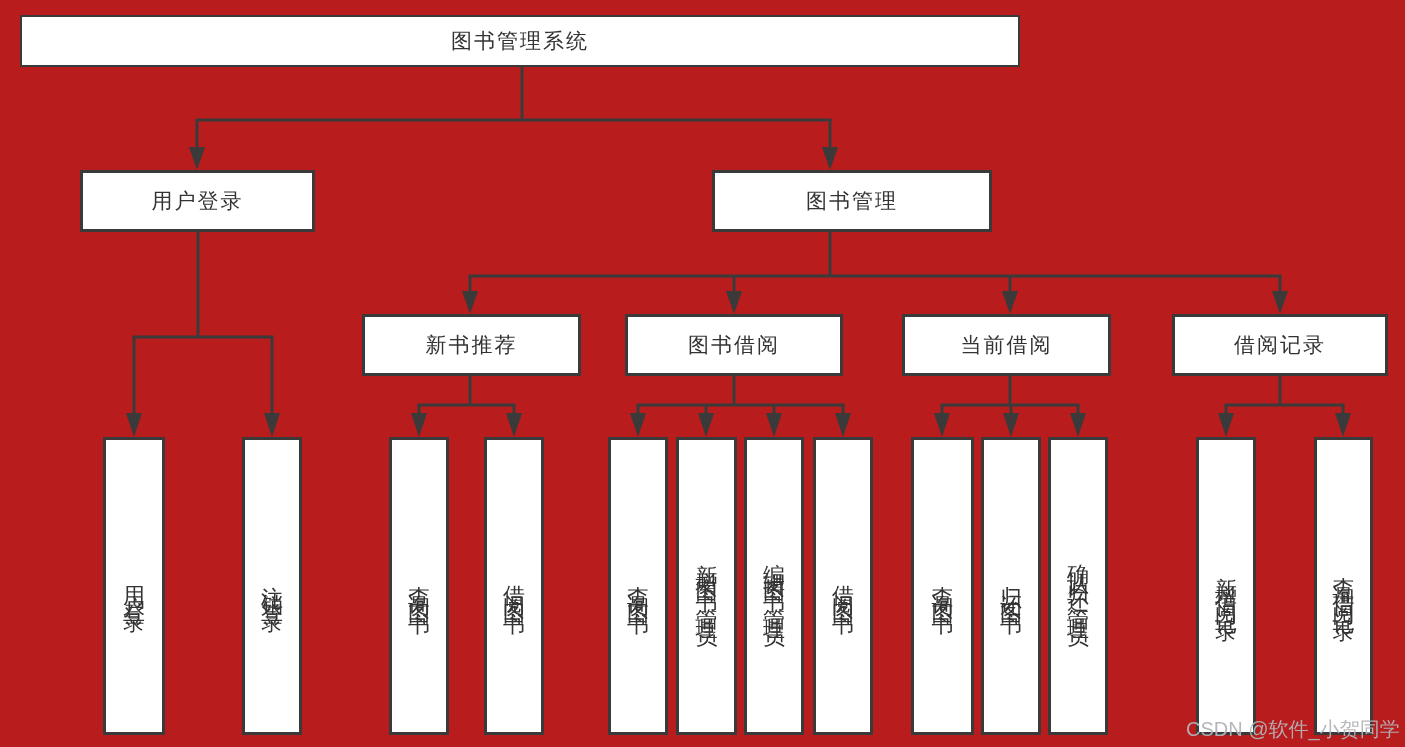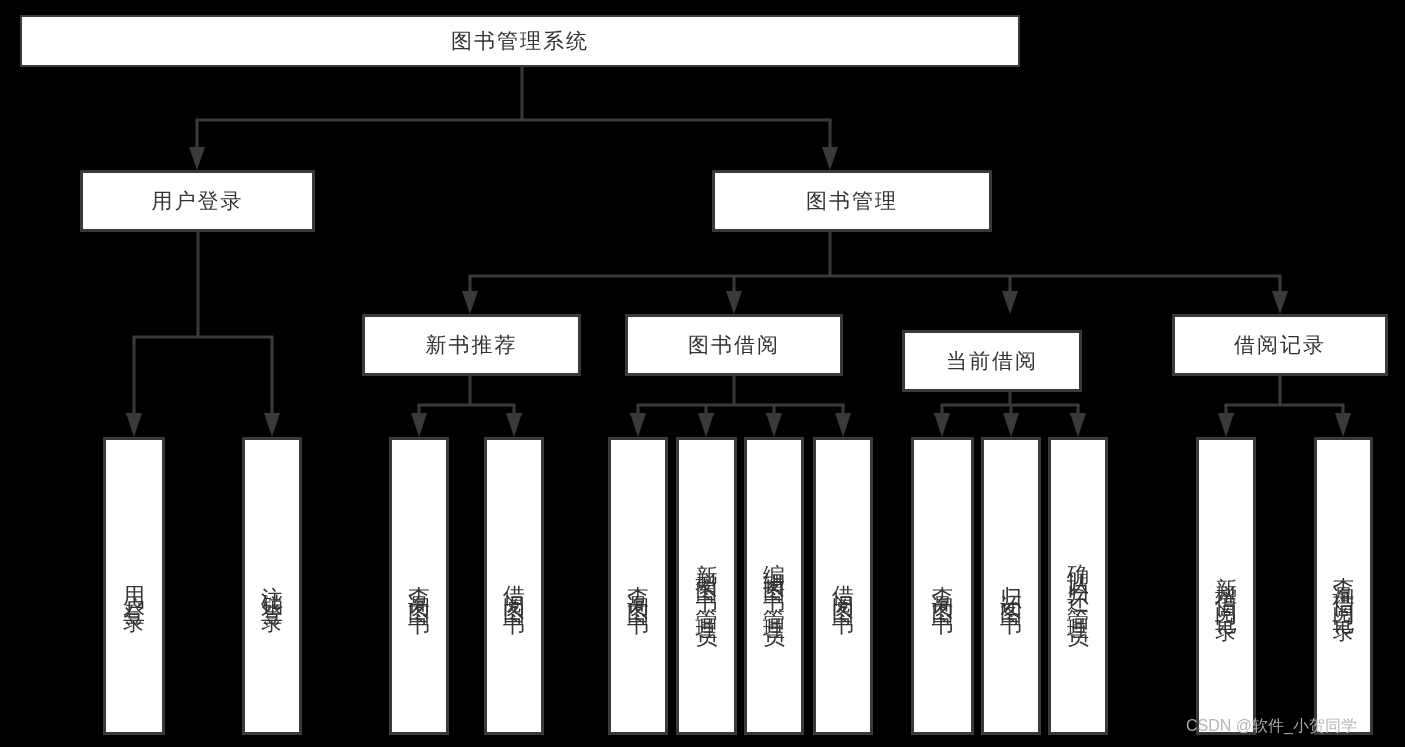--- a/index.html
+++ b/index.html
@@ -1,21 +1,21 @@
 <!DOCTYPE html>
 <html><head>
 <meta charset="utf-8">
 <style>
   * { margin: 0; padding: 0; box-sizing: border-box; }
   html, body { background: #ffffff; }
   .canvas {
     position: relative;
     width: 1405px;
     height: 747px;
-    background: #000000;
+    background: #b91c1c;
     font-family: "Liberation Sans", sans-serif;
     overflow: hidden;
   }
   .connectors {
     position: absolute;
     left: 0; top: 0;
     width: 1405px; height: 747px;
     z-index: 1;
   }
   .node {
@@ -42,21 +42,21 @@
     writing-mode: vertical-rl;
     font-size: 22px;
     letter-spacing: 9px;
     line-height: 1;
   }
   .watermark {
     position: absolute;
     left: 1186px;
     top: 716px;
     z-index: 3;
-    font-size: 16px;
+    font-size: 20px;
     color: rgba(178, 178, 184, 0.95);
     letter-spacing: 0px;
     white-space: nowrap;
   }
   line { stroke: #3a3a3a; stroke-width: 3; }
   polygon { fill: #3a3a3a; }
 </style>
 </head>
 <body>
 
@@ -124,21 +124,21 @@
     <polygon points="1335,413 1351,413 1343,437"></polygon>
   </svg>
 
   <div class="node root" style="left:20px; top:15px; width:1000px; height:52px;">图书管理系统</div>
 
   <div class="node hbox" style="left:80px; top:170px; width:235px; height:62px;">用户登录</div>
   <div class="node hbox" style="left:712px; top:170px; width:280px; height:62px;">图书管理</div>
 
   <div class="node hbox" style="left:362px; top:314px; width:219px; height:62px;">新书推荐</div>
   <div class="node hbox" style="left:625px; top:314px; width:218px; height:62px;">图书借阅</div>
-  <div class="node hbox" style="left:902px; top:314px; width:180px; height:62px;margin-top:16px;">当前借阅</div>
+  <div class="node hbox" style="left:902px; top:314px; width:209px; height:62px;">当前借阅</div>
   <div class="node hbox" style="left:1172px; top:314px; width:216px; height:62px;">借阅记录</div>
 
   <div class="node vbox" style="left:103px; top:437px; width:62px; height:298px;">用户登录</div>
   <div class="node vbox" style="left:242px; top:437px; width:60px; height:298px;">注销登录</div>
 
   <div class="node vbox" style="left:389px; top:437px; width:60px; height:298px;">查询图书</div>
   <div class="node vbox" style="left:484px; top:437px; width:60px; height:298px;">借阅图书</div>
 
   <div class="node vbox" style="left:608px; top:437px; width:60px; height:298px;">查询图书</div>
   <div class="node vbox" style="left:676px; top:437px; width:61px; height:298px;">新增图书（管理员）</div>

